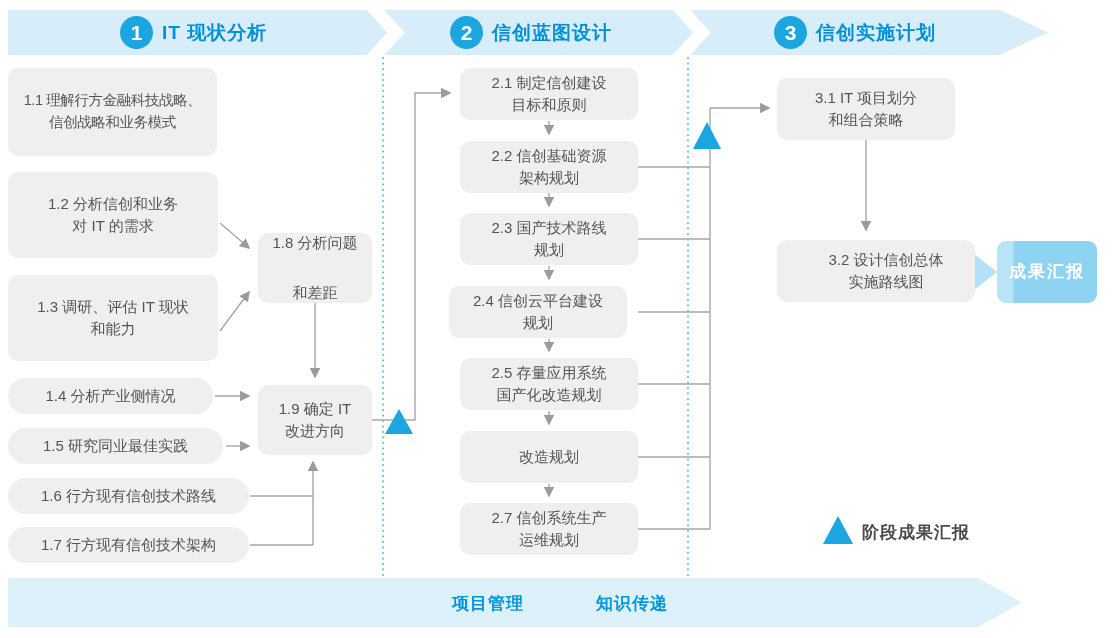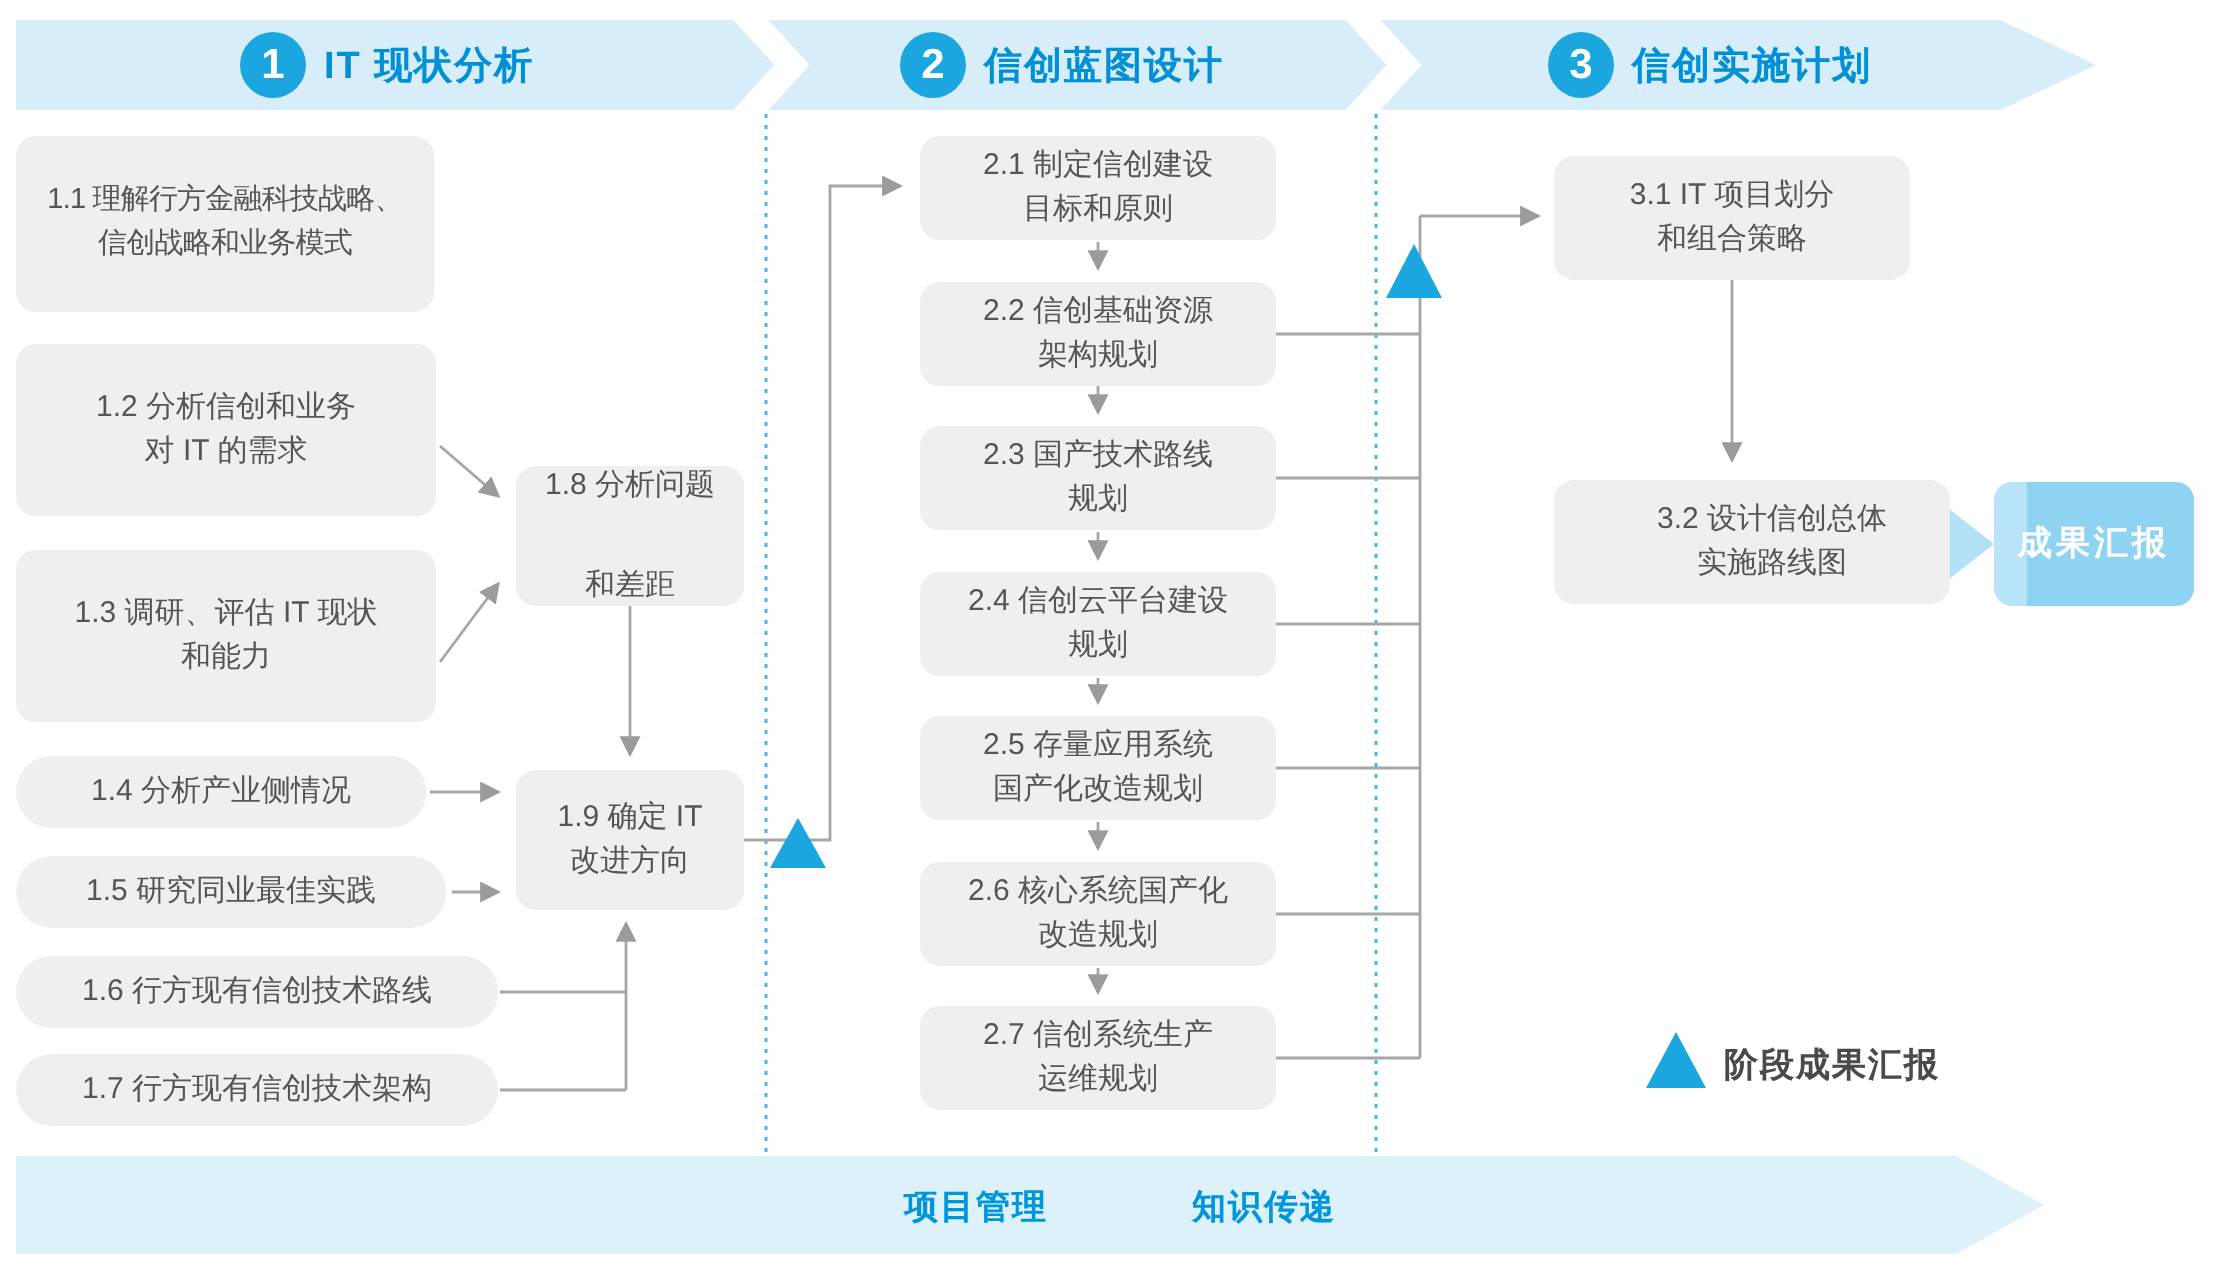--- a/index.html
+++ b/index.html
@@ -136,30 +136,29 @@
       <span>目标和原则</span>
   </div>
   <div class="gbox" style="left:460px;top:141px;width:178px;height:52px;">
     <span>2.2 信创基础资源</span>
       <span>架构规划</span>
   </div>
   <div class="gbox" style="left:460px;top:213px;width:178px;height:52px;">
     <span>2.3 国产技术路线</span>
       <span>规划</span>
   </div>
-  <div class="gbox" style="left:460px;top:286px;width:178px;height:52px;">
+  <div class="gbox" style="left:449px;top:286px;width:178px;height:52px;">
     <span>2.4 信创云平台建设</span>
       <span>规划</span>
   </div>
   <div class="gbox" style="left:460px;top:358px;width:178px;height:52px;">
     <span>2.5 存量应用系统</span>
       <span>国产化改造规划</span>
   </div>
   <div class="gbox" style="left:460px;top:431px;width:178px;height:52px;">
-    <span>2.6 核心系统国产化</span>
       <span>改造规划</span>
   </div>
   <div class="gbox" style="left:460px;top:503px;width:178px;height:52px;">
     <span>2.7 信创系统生产</span>
       <span>运维规划</span>
   </div>
 
   <div class="gbox" style="left:777px;top:78px;width:178px;height:62px;">
     <span>3.1 IT 项目划分</span>
       <span>和组合策略</span>

